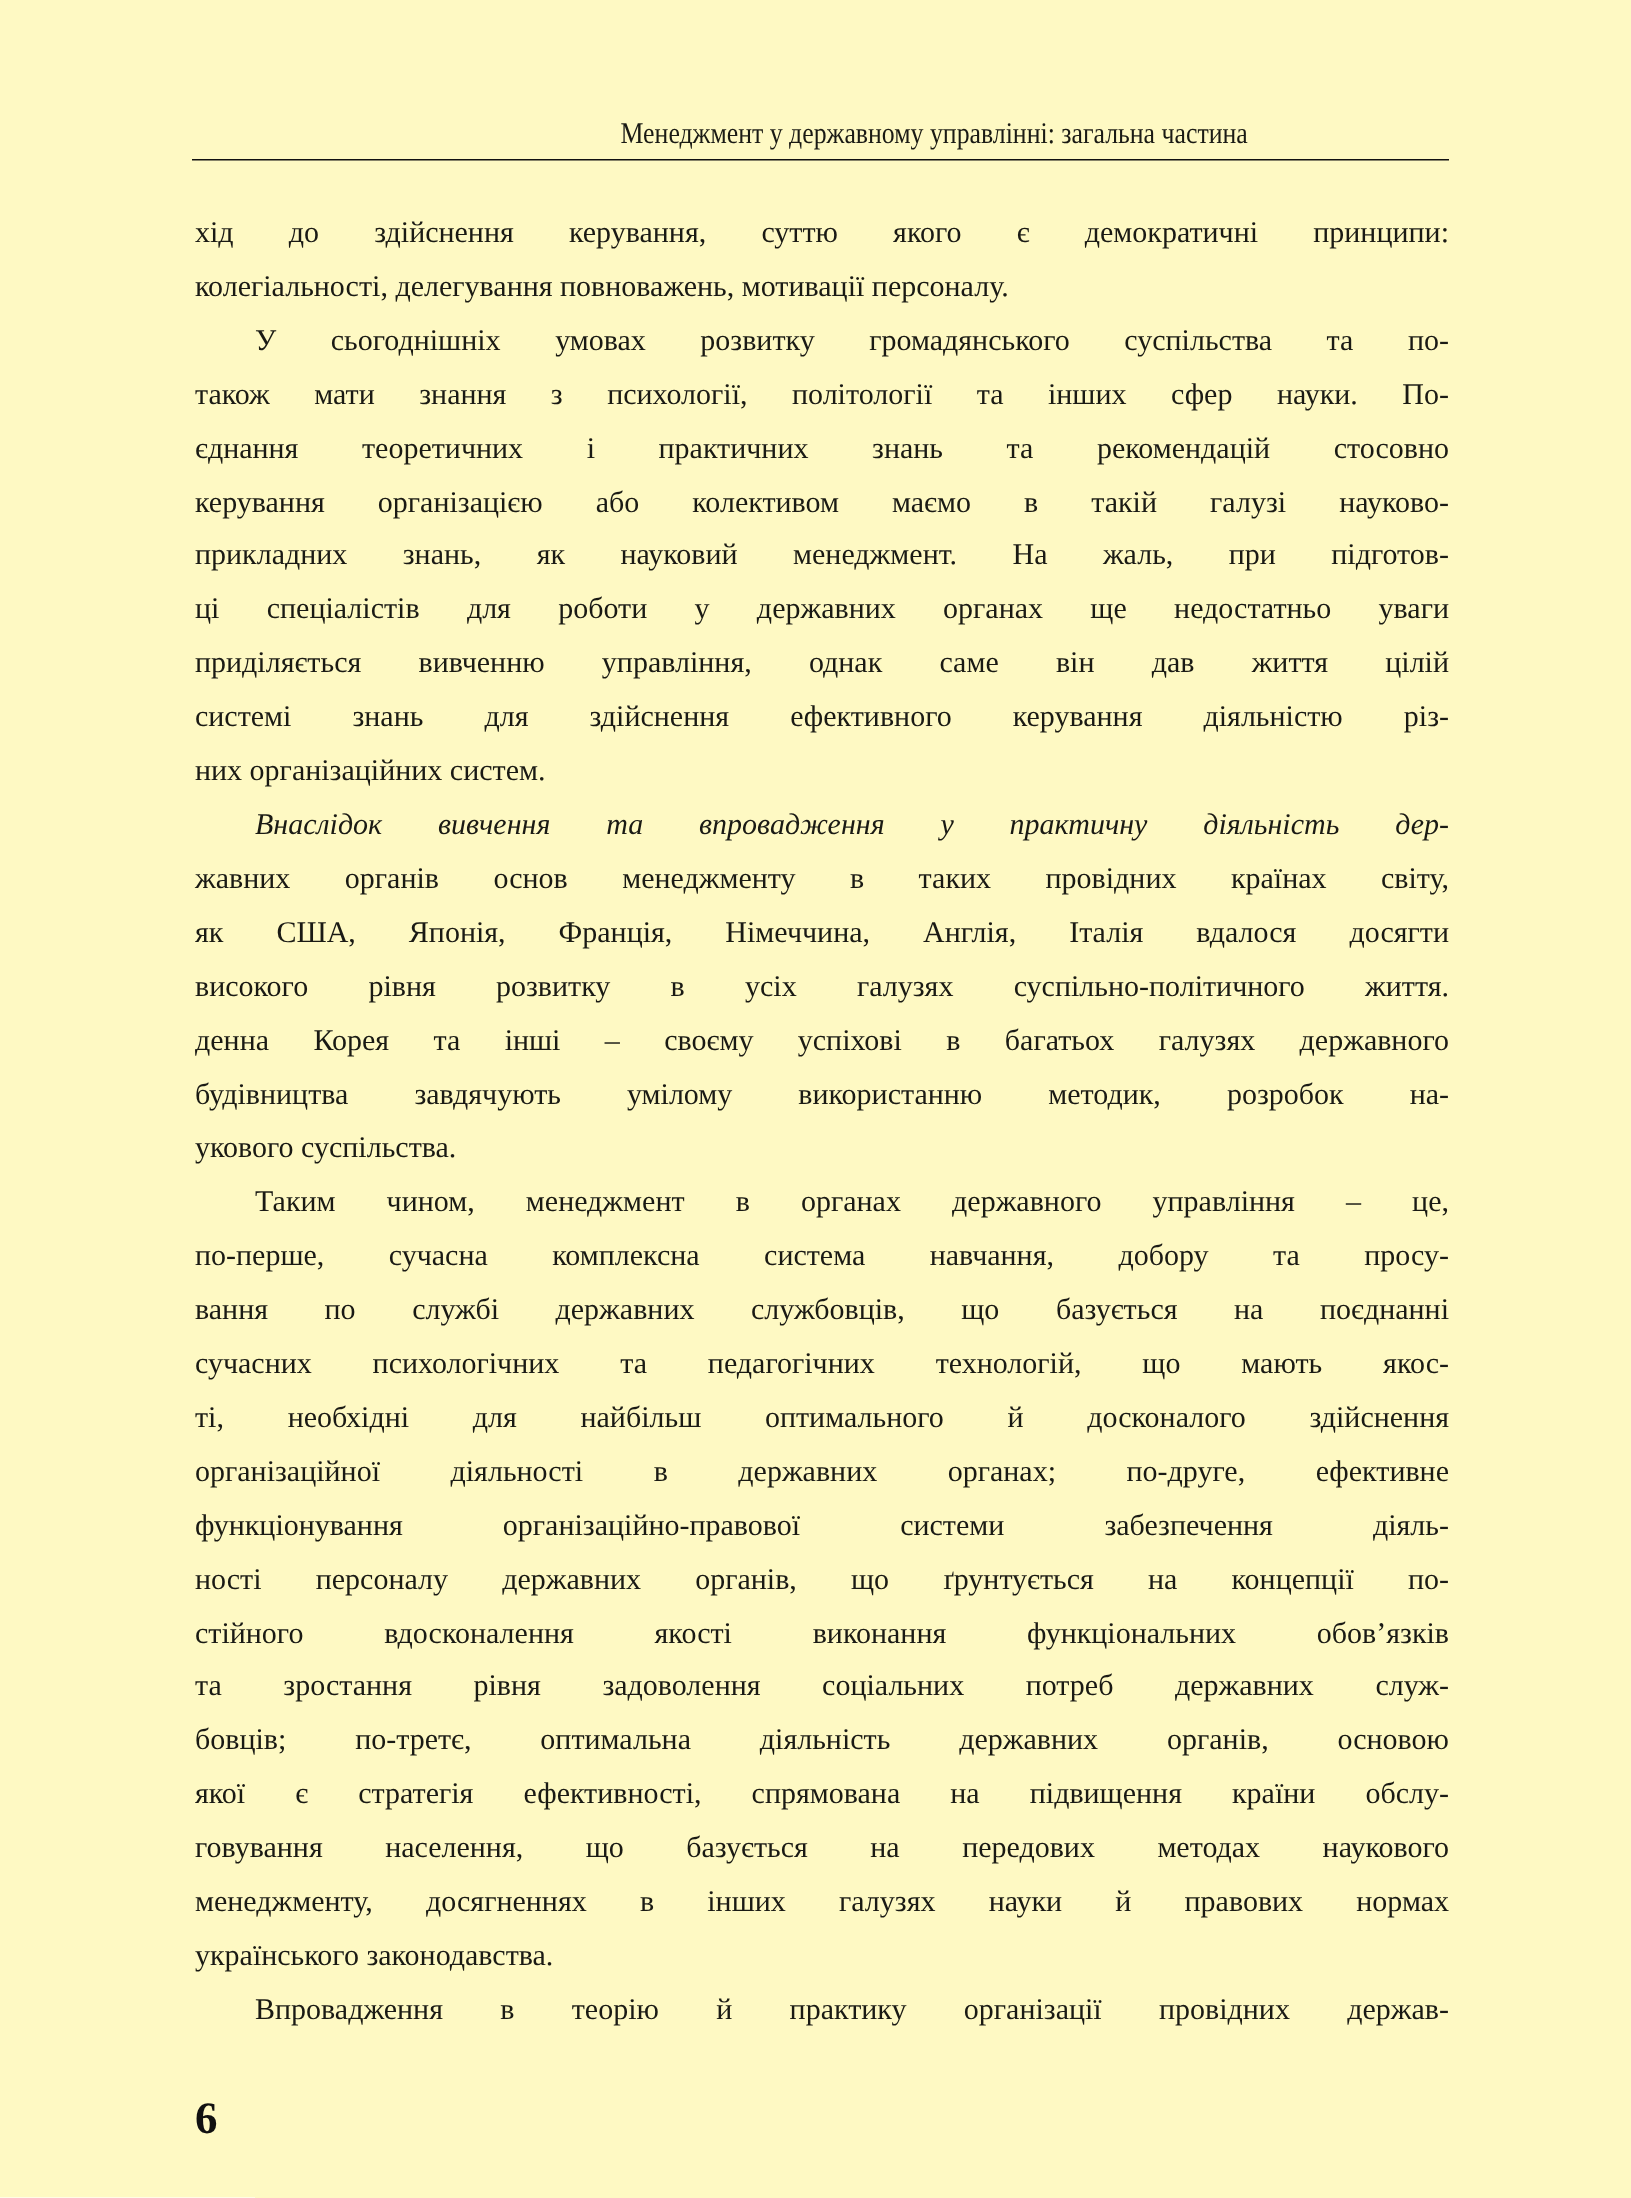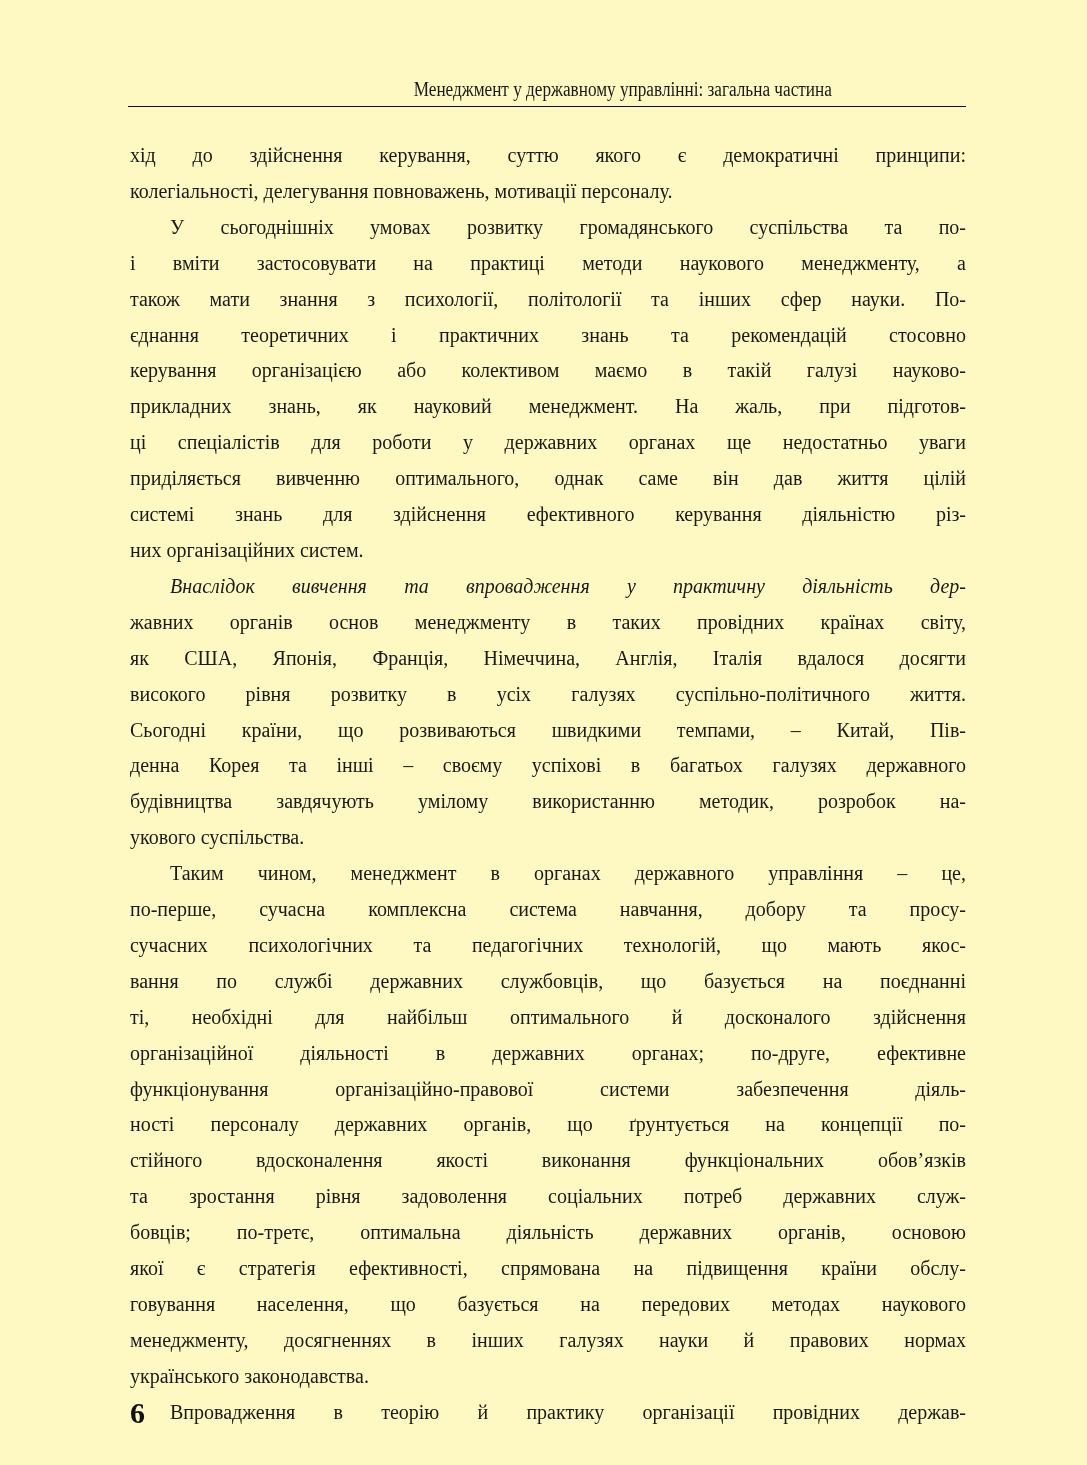--- a/index.html
+++ b/index.html
@@ -36,45 +36,43 @@
   <div class="running-head">Менеджмент у державному управлінні: загальна частина</div>
   <div class="head-rule"></div>
 
   <div class="body-text">
     <p id="p0" style="text-indent: 0px;">
         <span class="line">хід до здійснення керування, суттю якого є демократичні принципи:</span>
         <span class="line last">колегіальності, делегування повноважень, мотивації персоналу.</span>
       </p>
     <p class="indent" id="p1" style="text-indent: 0px;">
         <span class="line" style="text-indent: 40px;">У сьогоднішніх умовах розвитку громадянського суспільства та по-</span>
-        <span class="line">і вміти застосовувати на практиці методи наукового менеджменту, а</span>
         <span class="line">також мати знання з психології, політології та інших сфер науки. По-</span>
         <span class="line">єднання теоретичних і практичних знань та рекомендацій стосовно</span>
         <span class="line">керування організацією або колективом маємо в такій галузі науково-</span>
         <span class="line">прикладних знань, як науковий менеджмент. На жаль, при підготов-</span>
         <span class="line">ці спеціалістів для роботи у державних органах ще недостатньо уваги</span>
-        <span class="line">приділяється вивченню оптимального, однак саме він дав життя цілій</span>
+        <span class="line">приділяється вивченню управління, однак саме він дав життя цілій</span>
         <span class="line">системі знань для здійснення ефективного керування діяльністю різ-</span>
         <span class="line last">них організаційних систем.</span>
       </p>
     <p class="indent" id="p2" style="text-indent: 0px;">
         <span class="line" style="text-indent: 40px; font-style: italic;">Внаслідок вивчення та впровадження у практичну діяльність дер-</span>
         <span class="line">жавних органів основ менеджменту в таких провідних країнах світу,</span>
         <span class="line">як США, Японія, Франція, Німеччина, Англія, Італія вдалося досягти</span>
         <span class="line">високого рівня розвитку в усіх галузях суспільно-політичного життя.</span>
-        <span class="line">Сьогодні країни, що розвиваються швидкими темпами, – Китай, Пів-</span>
         <span class="line">денна Корея та інші – своєму успіхові в багатьох галузях державного</span>
         <span class="line">будівництва завдячують умілому використанню методик, розробок на-</span>
         <span class="line last">укового суспільства.</span>
       </p>
     <p class="indent" id="p3" style="text-indent: 0px;">
         <span class="line" style="text-indent: 40px;">Таким чином, менеджмент в органах державного управління – це,</span>
         <span class="line">по-перше, сучасна комплексна система навчання, добору та просу-</span>
+        <span class="line">вання по службі державних службовців, що базується на поєднанні</span>
         <span class="line">сучасних психологічних та педагогічних технологій, що мають якос-</span>
-        <span class="line">вання по службі державних службовців, що базується на поєднанні</span>
         <span class="line">ті, необхідні для найбільш оптимального й досконалого здійснення</span>
         <span class="line">організаційної діяльності в державних органах; по-друге, ефективне</span>
         <span class="line">функціонування організаційно-правової системи забезпечення діяль-</span>
         <span class="line">ності персоналу державних органів, що ґрунтується на концепції по-</span>
         <span class="line">стійного вдосконалення якості виконання функціональних обов’язків</span>
         <span class="line">та зростання рівня задоволення соціальних потреб державних служ-</span>
         <span class="line">бовців; по-третє, оптимальна діяльність державних органів, основою</span>
         <span class="line">якої є стратегія ефективності, спрямована на підвищення країни обслу-</span>
         <span class="line">говування населення, що базується на передових методах наукового</span>
         <span class="line">менеджменту, досягненнях в інших галузях науки й правових нормах</span>

